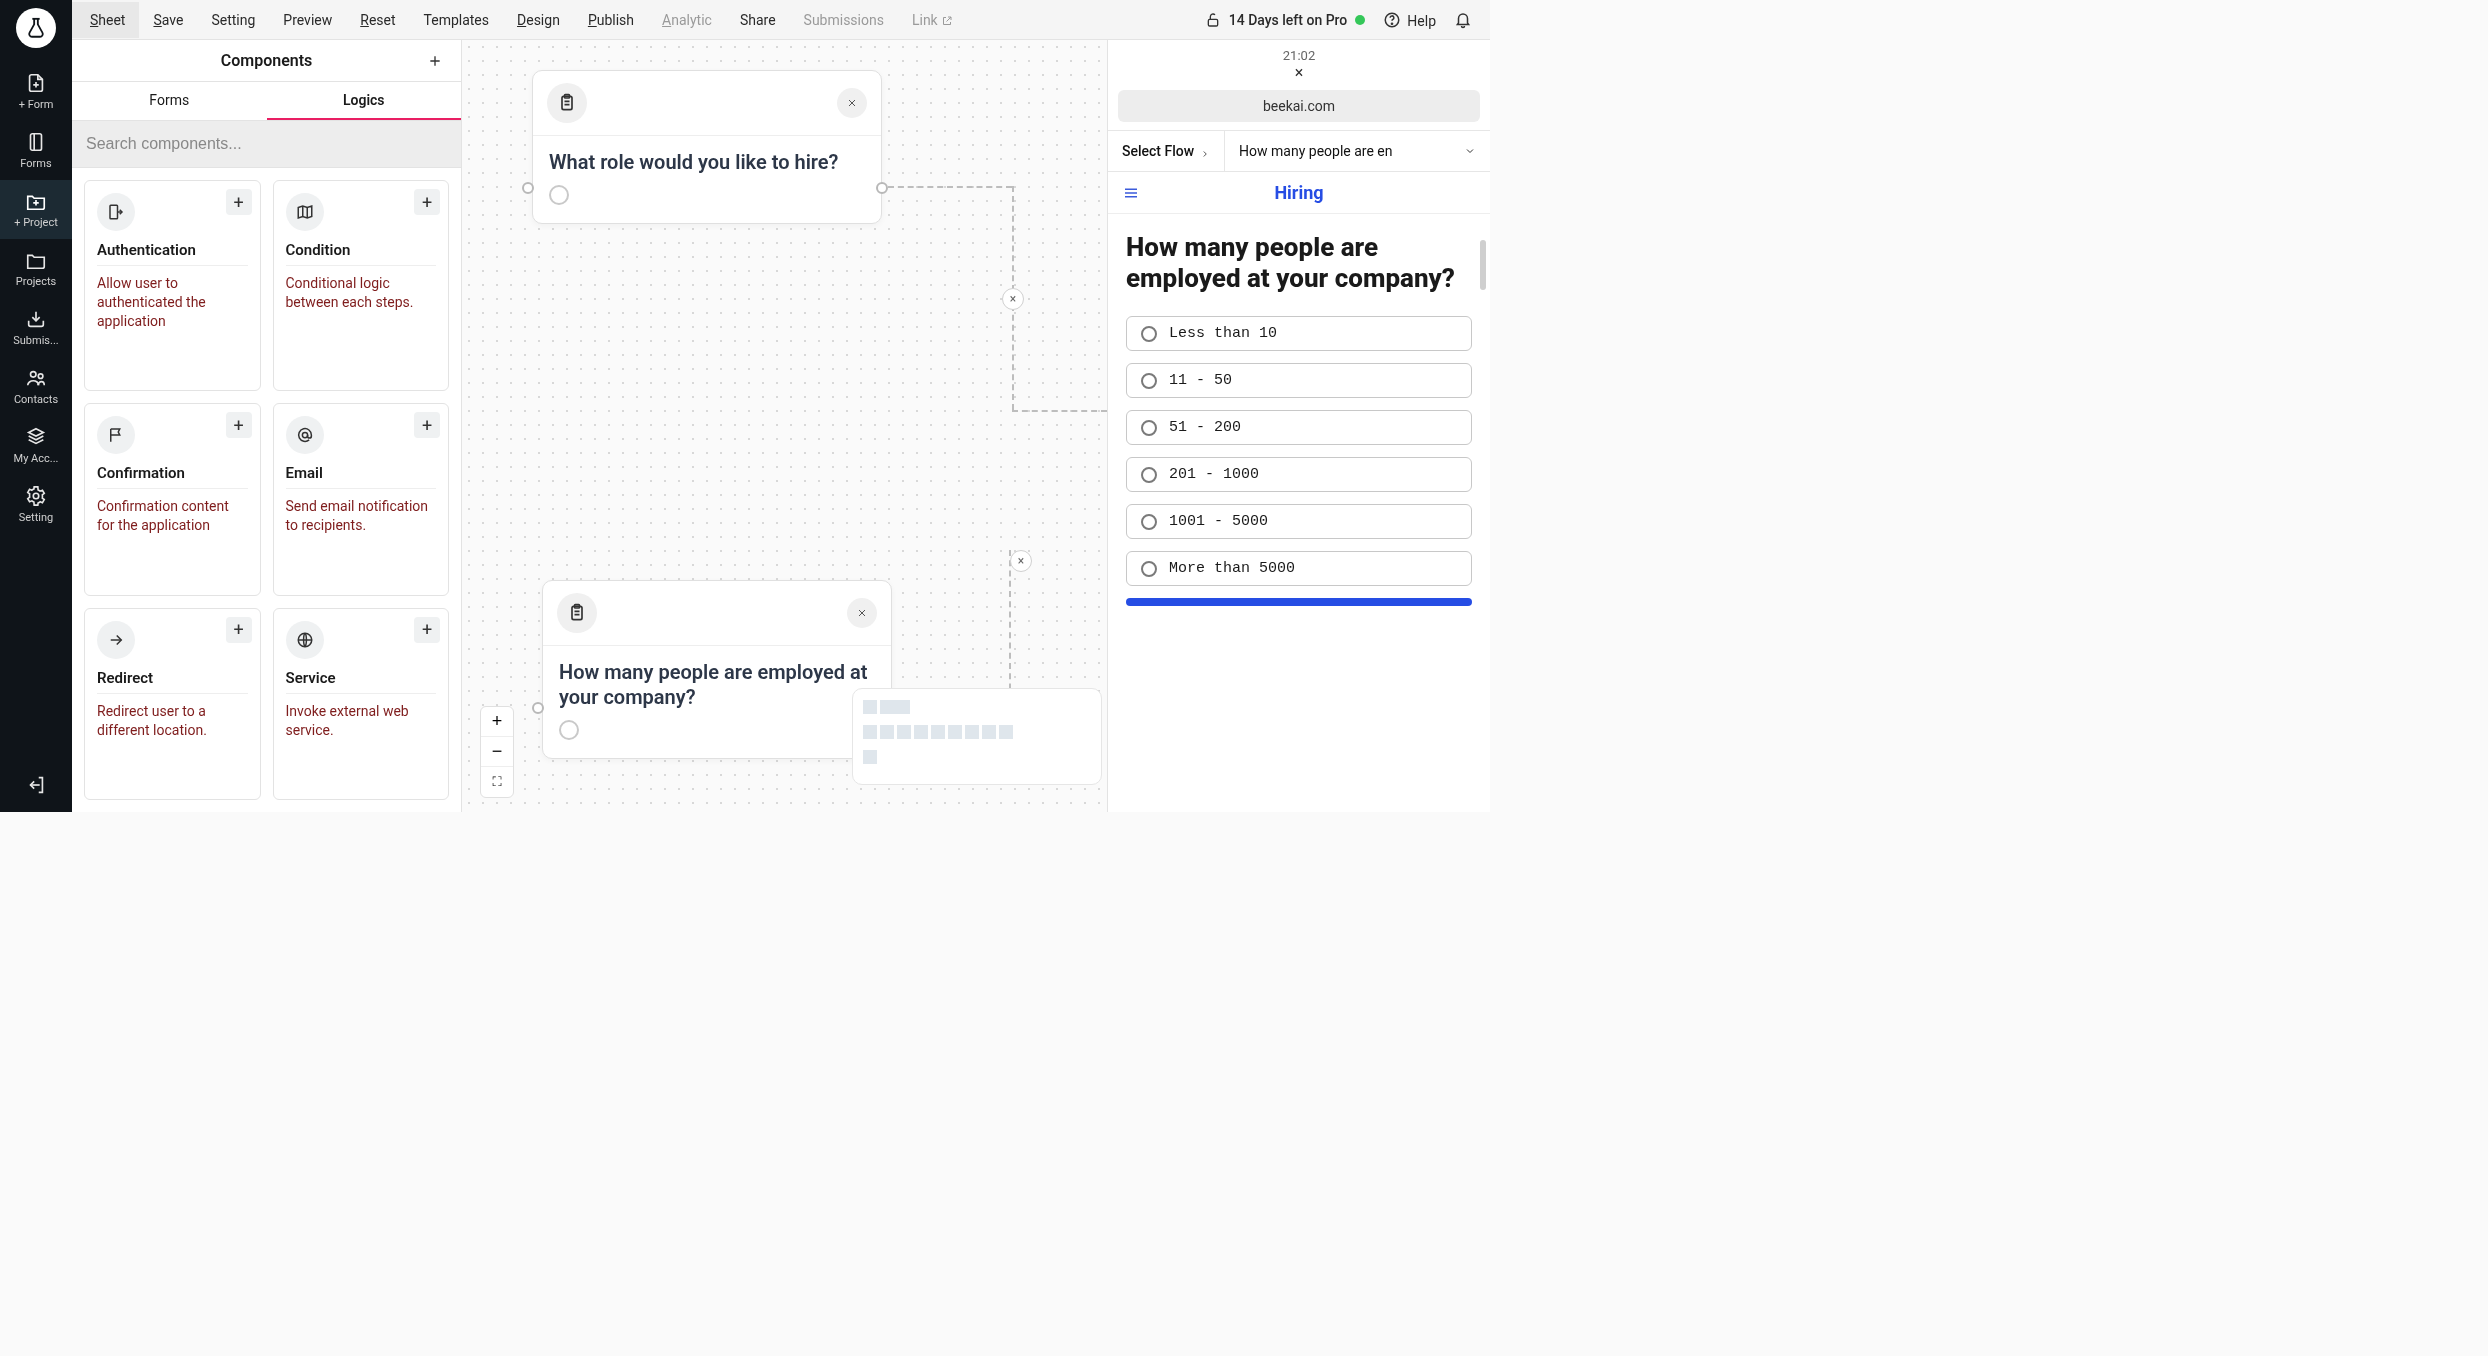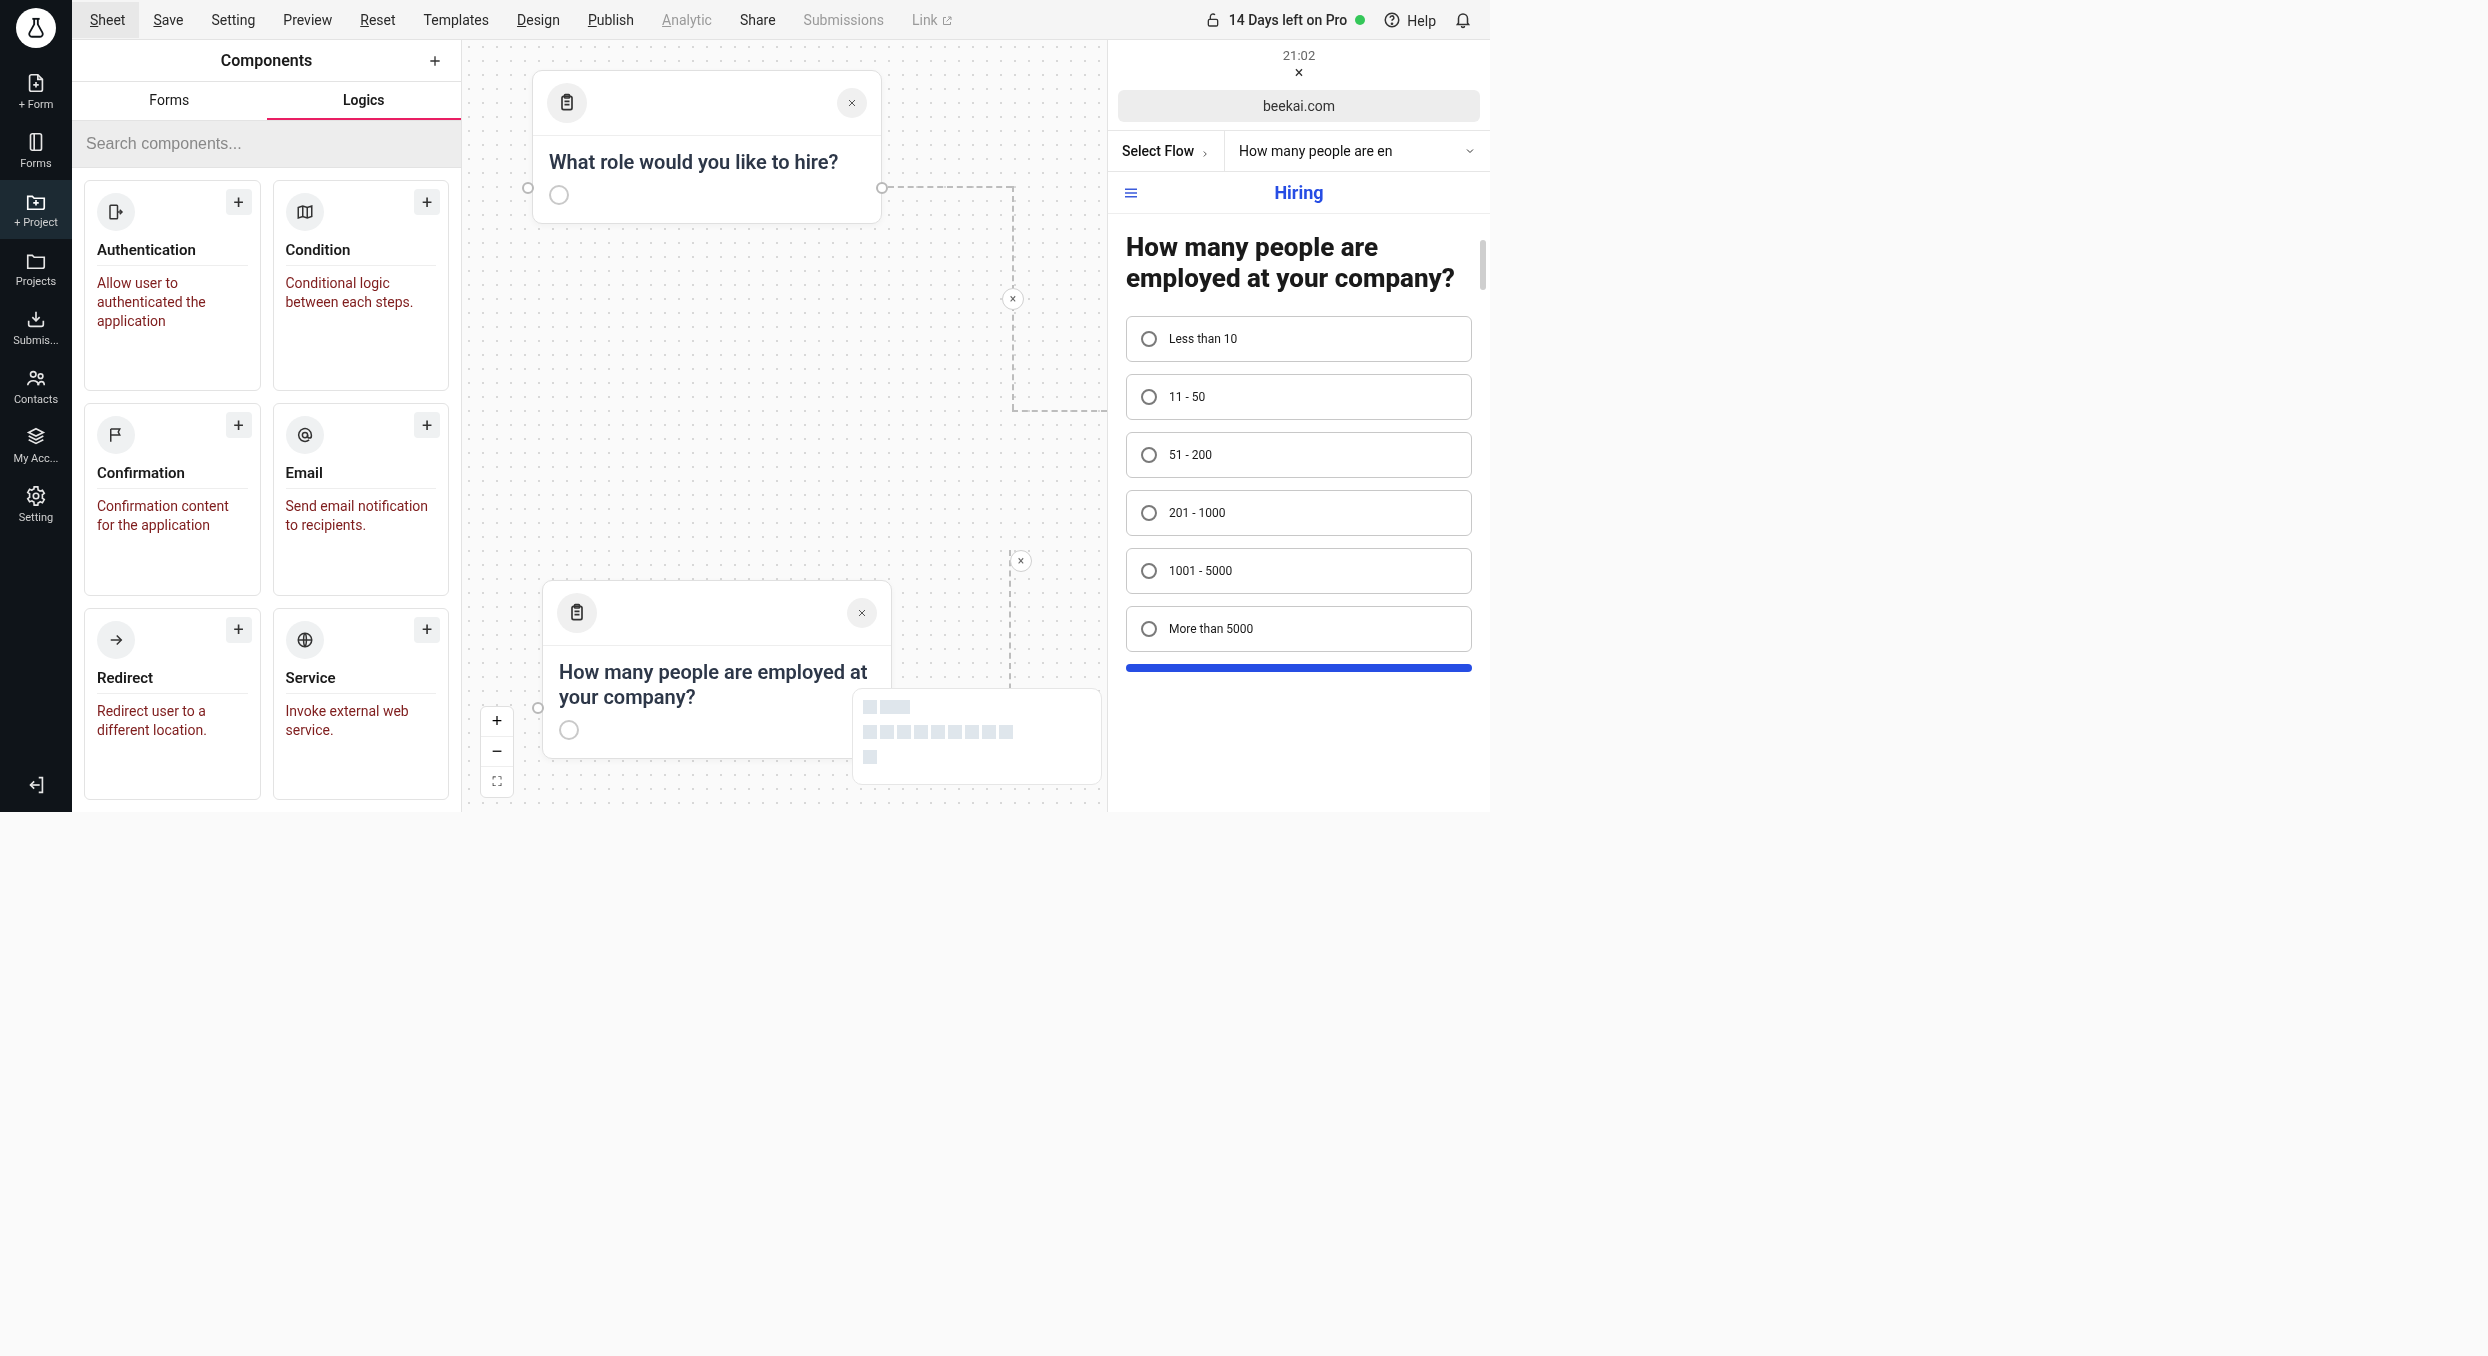--- a/index.html
+++ b/index.html
@@ -290,24 +290,25 @@
   color:#264de4; font-weight:700; font-size:18px;
 }
 .preview .content{
   flex:1; overflow-y:auto; padding: 18px;
 }
 .preview .content h2{
   font-size:26px; font-weight:800; line-height:1.2; margin-bottom:22px;
 }
 .preview .opt{
   border:1px solid #c8c8c8; border-radius:6px;
-  padding:14px 14px; margin-bottom:12px;
+  padding:8px 14px; margin-bottom:12px;
   display:flex; align-items:center; gap:12px;
   cursor:pointer;
-  font-size:12px;
+  font-size:15px;
+  font-family:Liberation Mono, monospace;
 }
 .preview .opt .r{
   width:16px; height:16px; border:2px solid #7a7a7a; border-radius:50%;
 }
 .preview .bigbtn{
   background:#264de4; height:8px; margin-top:8px; border-radius:4px;
 }
 .preview .scroll-ind{
   position:absolute; right:4px; top:200px; width:6px; height:50px;
   background:#cfcfcf; border-radius:3px;

